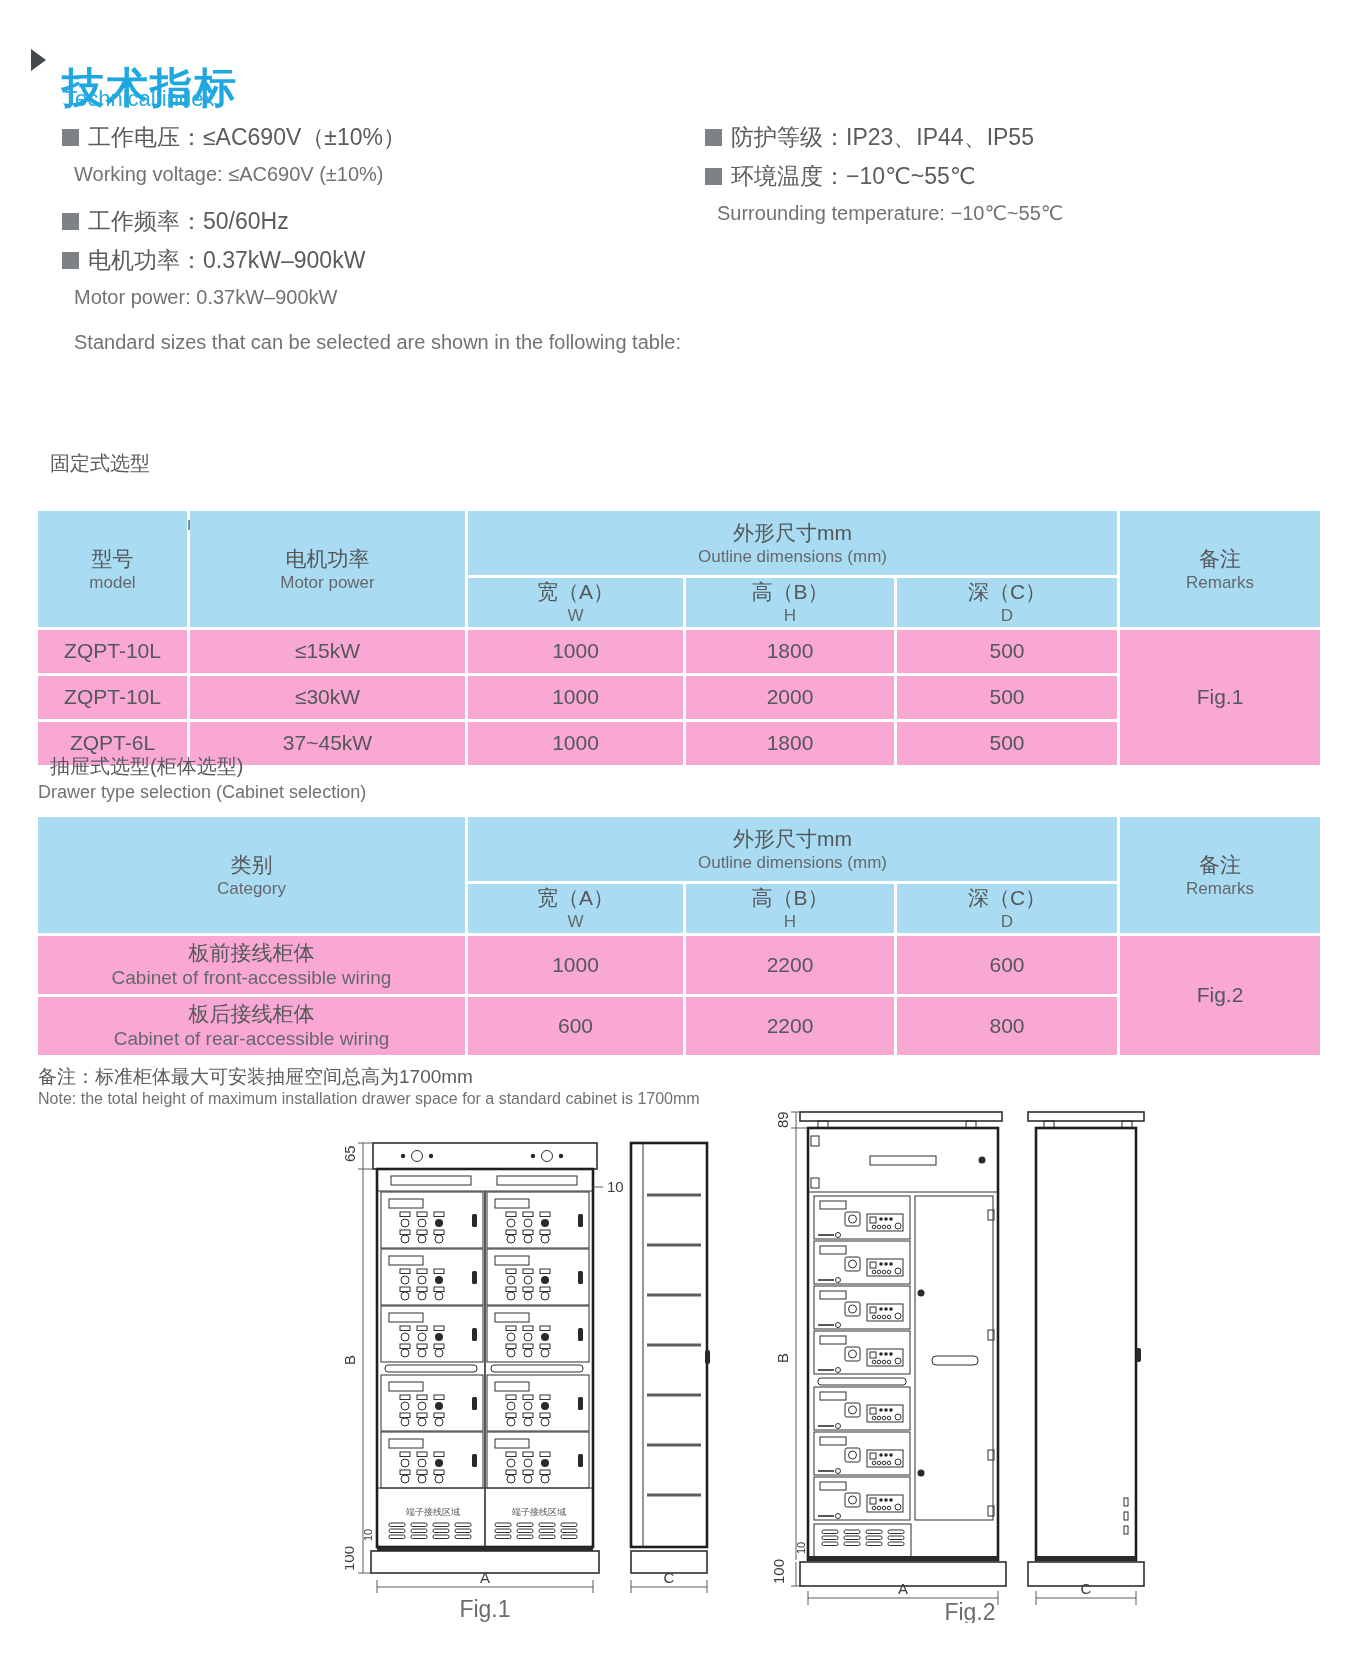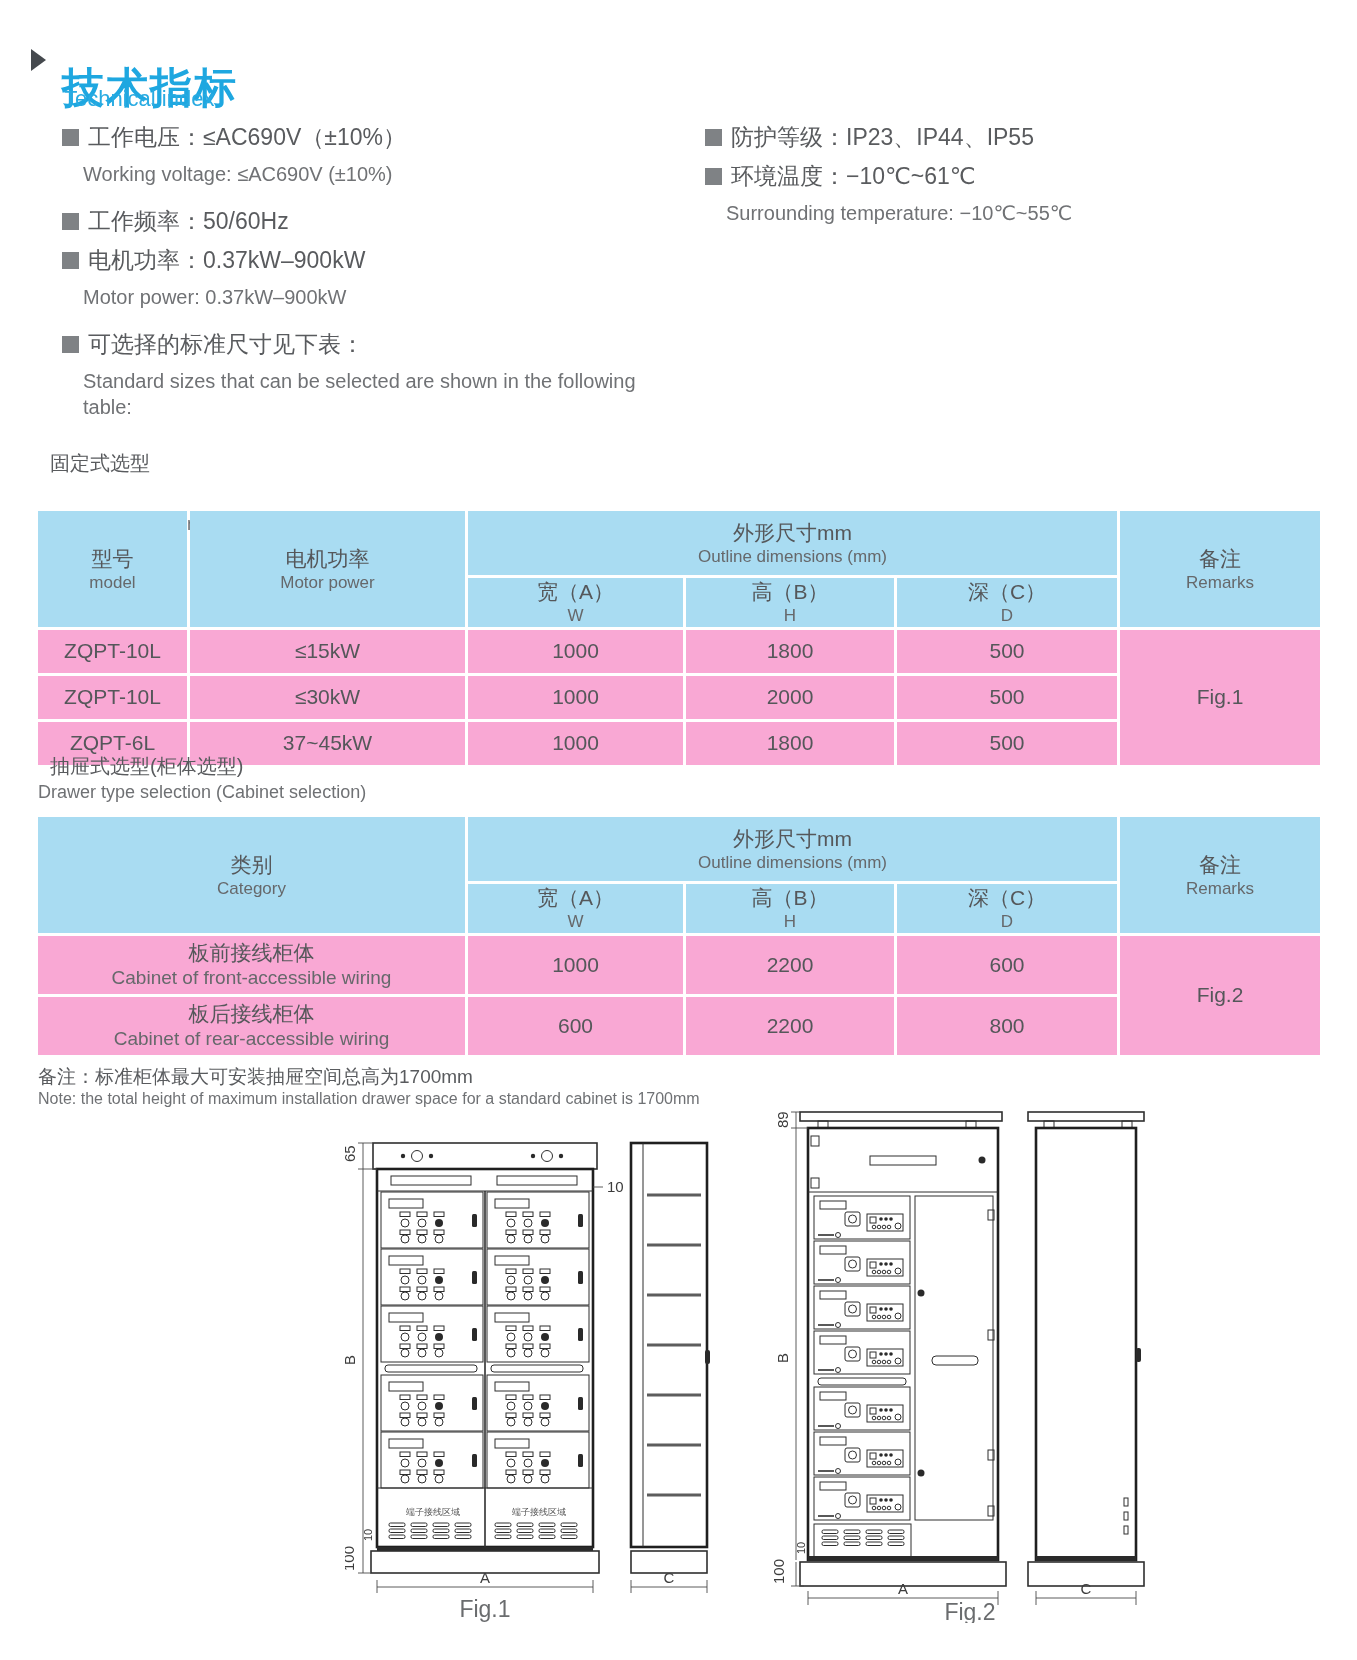--- a/index.html
+++ b/index.html
@@ -16,21 +16,21 @@
   }
   .page-title{position:absolute;left:62px;top:32px;font-size:42px;letter-spacing:2px;color:#1ea7e0;}
   .page-subtitle{position:absolute;left:64px;top:86px;font-size:22px;color:#29abe2;}
   
   .spec-col{position:absolute;top:122px;}
   .spec-col.left{left:62px;width:620px;}
   .spec-col.right{left:705px;width:620px;}
   .spec-item{margin-bottom:8px;}
   .spec-zh{font-size:23px;color:#595b5e;line-height:30px;margin-bottom:9px;display:flex;align-items:center;}
   .bullet-sq{display:inline-block;width:17px;height:17px;background:#7f8285;margin-right:9px;flex:0 0 auto;}
-  .spec-en{font-size:20px;color:#707275;line-height:26px;margin-left:21px;margin-bottom:19px;}
+  .spec-en{font-size:20px;color:#707275;line-height:26px;margin-left:12px;margin-bottom:19px;}
   .spec-item.gap-top{margin-top:13px;}
   
   .sec-zh{font-size:20px;color:#595b5e;margin-left:12px;}
   .sec-en{font-size:18px;color:#6f7174;}
   
   table.spec{border-collapse:separate;border-spacing:3px;table-layout:fixed;}
   table.spec th,table.spec td{padding:0;text-align:center;vertical-align:middle;font-weight:normal;}
   table.spec th{background:#a9dcf2;}
   table.spec td{background:#f9a8d4;}
   .c-zh{font-size:21px;color:#55575a;line-height:1.3;}
@@ -74,39 +74,35 @@
       </div>
   </div>
   <div class="spec-item">
     <div class="spec-zh">
         <span class="bullet-sq"></span>
         <span>电机功率：0.37kW–900kW</span>
       </div>
     <div class="spec-en">Motor power: 0.37kW–900kW</div>
   </div>
   <div class="spec-item gap-top">
-    <div class="spec-zh">
-        <span class="bullet-sq"></span>
-        <span>可选择的标准尺寸见下表：</span>
-      </div>
     <div class="spec-en">Standard sizes that can be selected are shown in the following table:</div>
   </div>
 </div>
 
 <div class="spec-col right">
   <div class="spec-item">
     <div class="spec-zh">
         <span class="bullet-sq"></span>
         <span>防护等级：IP23、IP44、IP55</span>
       </div>
   </div>
   <div class="spec-item">
     <div class="spec-zh">
         <span class="bullet-sq"></span>
-        <span>环境温度：−10℃~61℃</span>
+        <span>环境温度：−10℃~55℃</span>
       </div>
     <div class="spec-en">Surrounding temperature: −10℃~55℃</div>
   </div>
 </div>
 
 <div class="abs sec-zh" style="left:38px;top:450px;">固定式选型</div>
 <div class="abs sec-en" style="left:38px;top:479px;margin-top:35px;">Fixed type selection</div>
 
 <table class="spec abs" style="left:35px;top:508px;">
   <colgroup>

